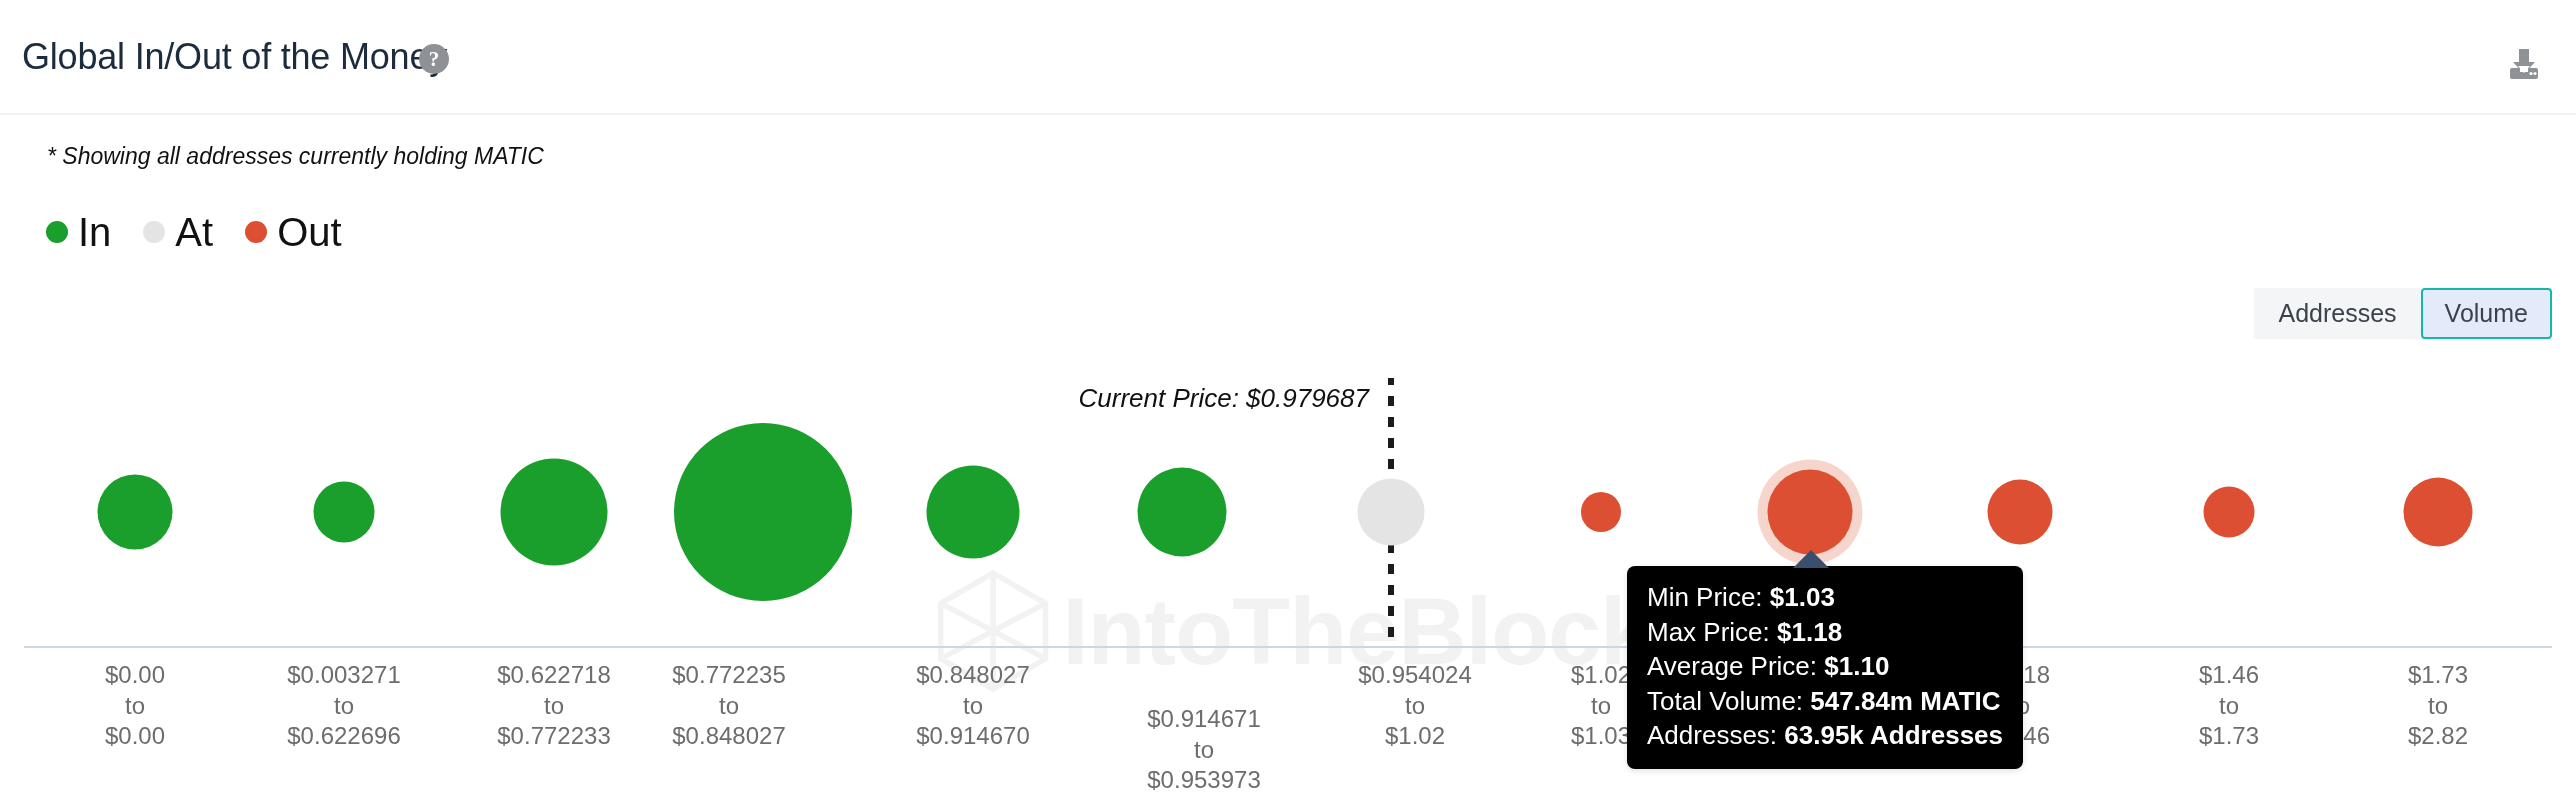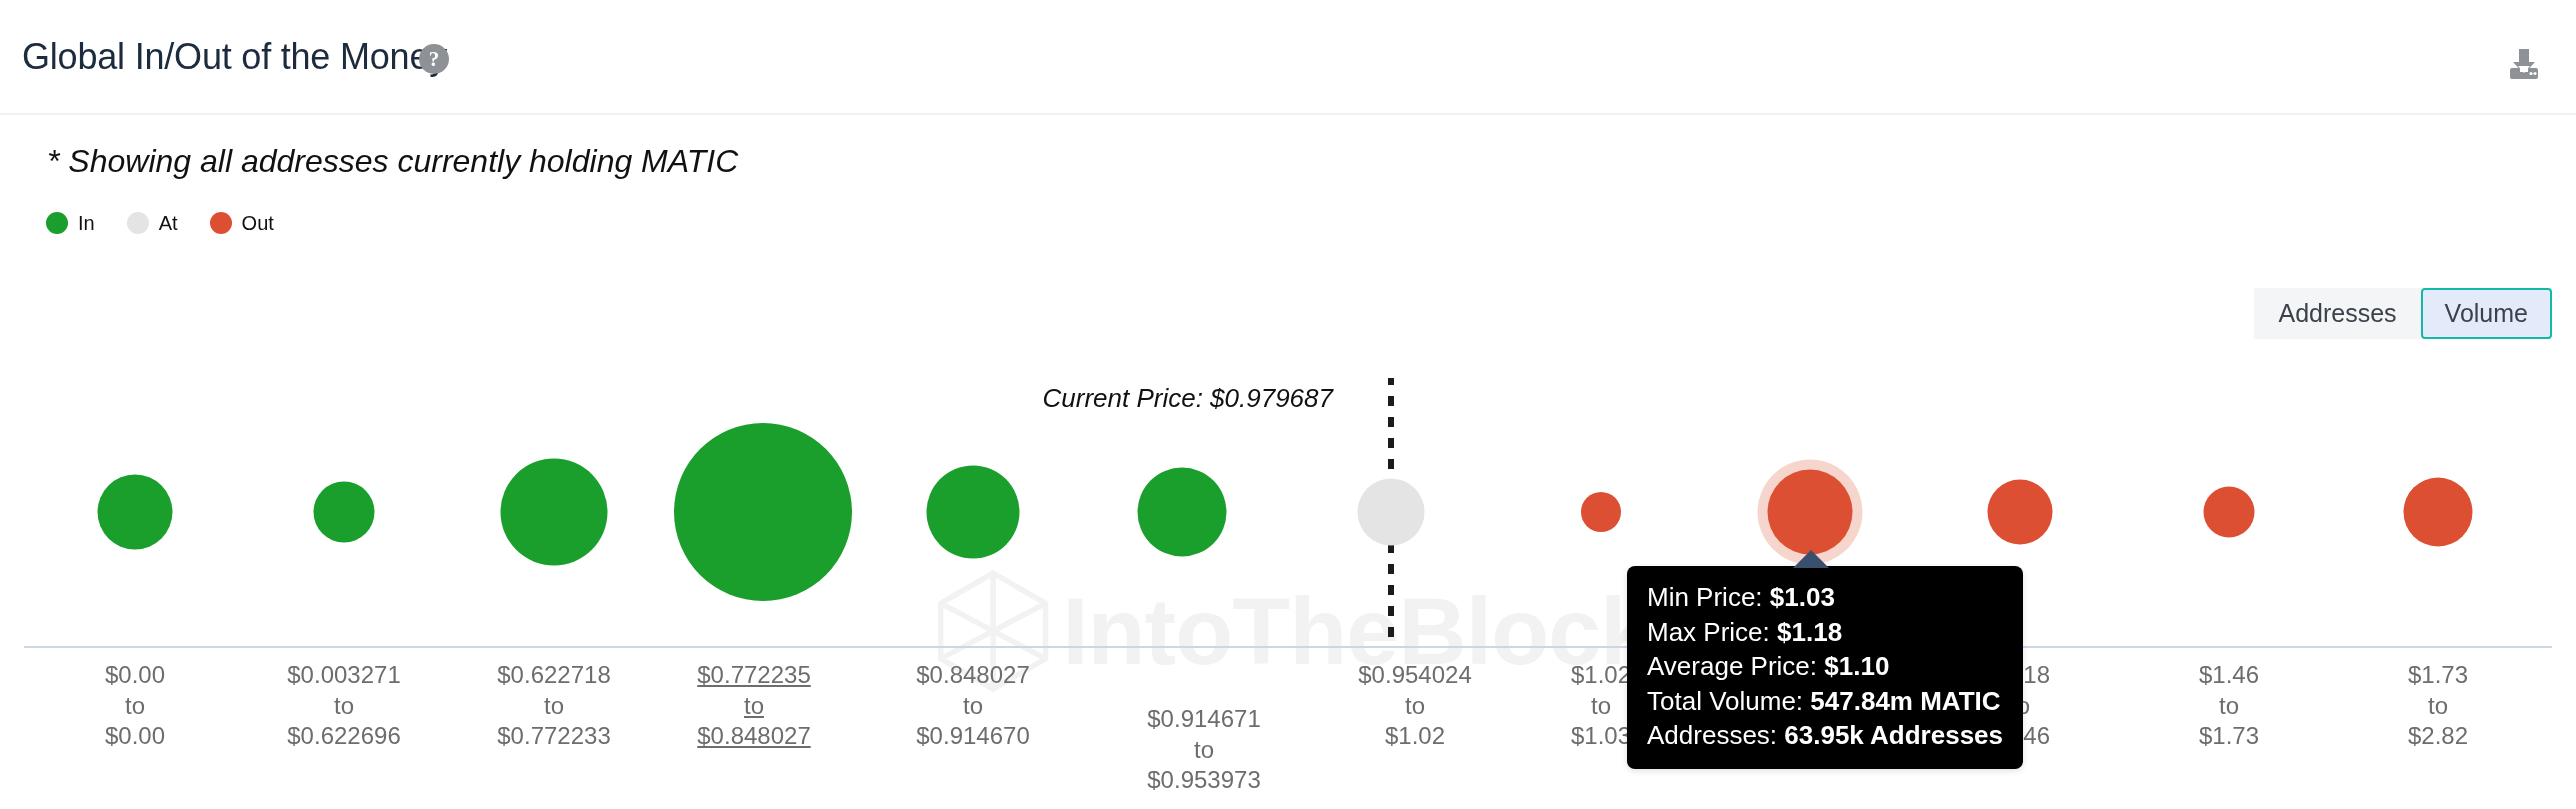--- a/index.html
+++ b/index.html
@@ -59,21 +59,21 @@
     width: 44px;
     height: 44px;
     cursor: pointer;
   }
 
   
   .note {
     position: absolute;
     left: 47px;
     top: 143px;
-    font-size: 32px;
+    font-size: 23px;
     font-style: italic;
     color: #111111;
     white-space: nowrap;
   }
 
   
   .legend {
     position: absolute;
     left: 46px;
     top: 212px;
@@ -88,21 +88,21 @@
     cursor: pointer;
   }
   .legend-dot {
     width: 22px;
     height: 22px;
     border-radius: 50%;
     margin-right: 10px;
     flex: 0 0 auto;
   }
   .legend-label {
-    font-size: 20px;
+    font-size: 40px;
     color: #111111;
     line-height: 1;
   }
 
   
   .toggle-group {
     position: absolute;
     right: 24px;
     top: 288px;
     display: flex;
@@ -282,21 +282,21 @@
           <line x1="50" y1="8" x2="50" y2="92"></line>
         </g>
       </svg>
       <span class="watermark-text">IntoTheBlock</span>
     </div>
 
     <div class="axis-line"></div>
 
     <div id="annotation-layer">
         <div class="current-price-line" style="left: 1391px;"></div>
-        <div class="current-price-label" style="left: 1333px;">Current Price: $0.979687</div>
+        <div class="current-price-label" style="left: 1369px;">Current Price: $0.979687</div>
       </div>
 
     <div id="bubble-layer">
         <div class="bubble" style="left: 135px; top: 176px; width: 75px; height: 75px; background: rgb(26, 158, 44);"></div>
         <div class="bubble" style="left: 344px; top: 176px; width: 61px; height: 61px; background: rgb(26, 158, 44);"></div>
         <div class="bubble" style="left: 554px; top: 176px; width: 107px; height: 107px; background: rgb(26, 158, 44);"></div>
         <div class="bubble" style="left: 763px; top: 176px; width: 178px; height: 178px; background: rgb(26, 158, 44);"></div>
         <div class="bubble" style="left: 973px; top: 176px; width: 93px; height: 93px; background: rgb(26, 158, 44);"></div>
         <div class="bubble" style="left: 1182px; top: 176px; width: 89px; height: 89px; background: rgb(26, 158, 44);"></div>
         <div class="bubble" style="left: 1391px; top: 176px; width: 67px; height: 67px; background: rgb(228, 228, 228);"></div>
@@ -305,21 +305,21 @@
         <div class="bubble" style="left: 1810px; top: 176px; width: 85px; height: 85px; background: rgb(221, 79, 51);"></div>
         <div class="bubble" style="left: 2020px; top: 176px; width: 65px; height: 65px; background: rgb(221, 79, 51);"></div>
         <div class="bubble" style="left: 2229px; top: 176px; width: 51px; height: 51px; background: rgb(221, 79, 51);"></div>
         <div class="bubble" style="left: 2438px; top: 176px; width: 69px; height: 69px; background: rgb(221, 79, 51);"></div>
       </div>
 
     <div id="tick-layer">
         <div class="tick-label" style="left: 135px;">$0.00<br>to<br>$0.00</div>
         <div class="tick-label" style="left: 344px;">$0.003271<br>to<br>$0.622696</div>
         <div class="tick-label" style="left: 554px;">$0.622718<br>to<br>$0.772233</div>
-        <div class="tick-label" style="left: 754px; text-decoration: underline;">$0.772235<br>to<br>$0.848027</div>
+        <div class="tick-label" style="left: 729px;">$0.772235<br>to<br>$0.848027</div>
         <div class="tick-label" style="left: 973px;">$0.848027<br>to<br>$0.914670</div>
         <div class="tick-label" style="left: 1204px; margin-top: 44px;">$0.914671<br>to<br>$0.953973</div>
         <div class="tick-label" style="left: 1391px; margin-left: 24px;">$0.954024<br>to<br>$1.02</div>
         <div class="tick-label" style="left: 1601px;">$1.02<br>to<br>$1.03</div>
         <div class="tick-label" style="left: 1810px;">$1.03<br>to<br>$1.18</div>
         <div class="tick-label" style="left: 2020px;">$1.18<br>to<br>$1.46</div>
         <div class="tick-label" style="left: 2229px;">$1.46<br>to<br>$1.73</div>
         <div class="tick-label" style="left: 2438px;">$1.73<br>to<br>$2.82</div>
       </div>
 

